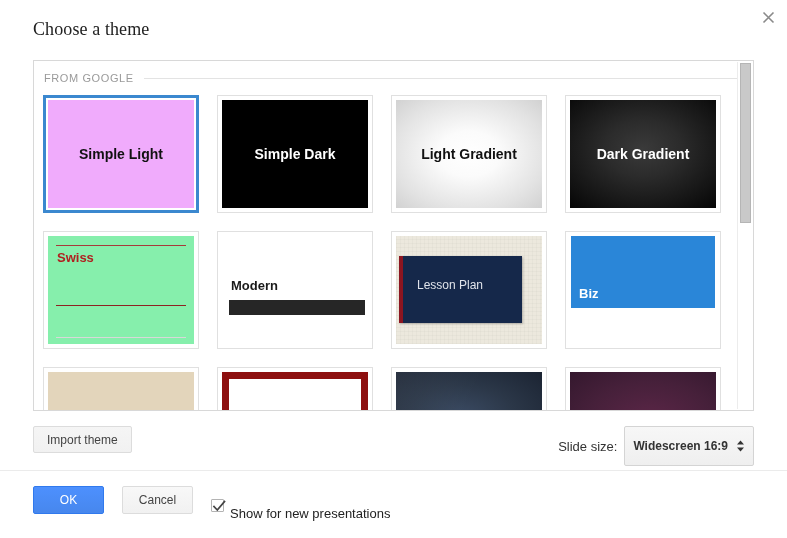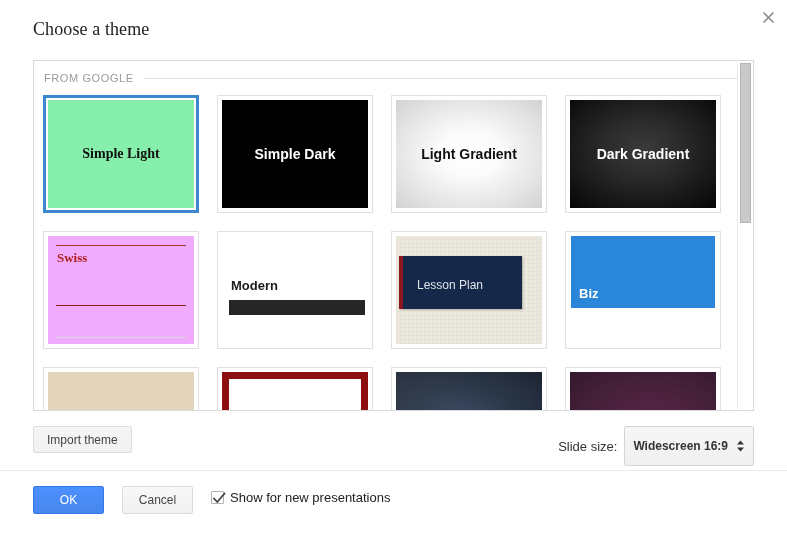--- a/index.html
+++ b/index.html
@@ -100,22 +100,22 @@
   }
   .thumb {
     position: relative;
     width: 100%;
     height: 100%;
     overflow: hidden;
     box-sizing: border-box;
   }
   
   .thumb-simple-light {
-    background: #86efac;
-    display: flex; align-items: center; justify-content: center; font-family: Liberation Serif, serif;
+    background: #f0abfc;
+    display: flex; align-items: center; justify-content: center;
   }
   .thumb-simple-light .t-label {
     font-size: 14px; font-weight: bold; color: #111111;
   }
   .thumb-simple-dark {
     background: #000000;
     display: flex; align-items: center; justify-content: center;
   }
   .thumb-simple-dark .t-label {
     font-size: 14px; font-weight: bold; color: #ffffff;
@@ -127,21 +127,21 @@
   .thumb-light-gradient .t-label {
     font-size: 14px; font-weight: bold; color: #111111;
   }
   .thumb-dark-gradient {
     background: radial-gradient(ellipse 75% 75% at 50% 45%, #3a3a3a 0%, #2b2b2b 35%, #121212 78%, #050505 100%);
     display: flex; align-items: center; justify-content: center;
   }
   .thumb-dark-gradient .t-label {
     font-size: 14px; font-weight: bold; color: #ffffff;
   }
-  .thumb-swiss { background: #f0abfc; position: relative; font-family: Liberation Serif, serif; }
+  .thumb-swiss { background: #86efac; position: relative; }
   .thumb-swiss .swiss-rule-top {
     position: absolute; left: 8px; right: 8px; top: 9px;
     height: 1px; background: #a63a3a;
   }
   .thumb-swiss .swiss-label {
     position: absolute; left: 9px; top: 14px;
     font-size: 13px; font-weight: bold; color: #b02020;
   }
   .thumb-swiss .swiss-rule-mid {
     position: absolute; left: 8px; right: 8px; top: 69px;
@@ -161,21 +161,21 @@
     height: 15px; background: #262626;
   }
   .thumb-lesson-plan {
     background: #ece8dd;
     background-image:
       repeating-linear-gradient(0deg, rgba(0,0,0,0.025) 0 1px, transparent 1px 4px),
       repeating-linear-gradient(90deg, rgba(0,0,0,0.025) 0 1px, transparent 1px 4px);
     position: relative;
   }
   .thumb-lesson-plan .lp-box {
-    position: absolute; left: 3px; top: 20px; right: 20px; height: 53px;
+    position: absolute; left: 3px; top: 20px; right: 20px; height: 67px;
     background: #15284a;
     border-left: 4px solid #8c1520;
     box-shadow: 1px 1px 2px rgba(0,0,0,0.25);
   }
   .thumb-lesson-plan .lp-label {
     position: absolute; left: 14px; top: 22px;
     font-size: 12px; color: #dfe3ea;
   }
   .thumb-biz { background: #ffffff; position: relative; }
   .thumb-biz .biz-block {
@@ -314,20 +314,21 @@
     background: #ffffff;
     position: relative;
     box-sizing: border-box;
     border-radius: 1px;
   }
   #show-new-checkbox svg { position: absolute; left: 0px; top: -1px; }
   #show-new-label {
     font-size: 13px;
     color: #222222;
     white-space: nowrap;
+    margin-top: 16px;
   }
 </style>
 </head>
 <body>
 
 <div id="dialog">
 
   <div id="dialog-title">Choose a theme</div>
 
   <button id="close-button">

